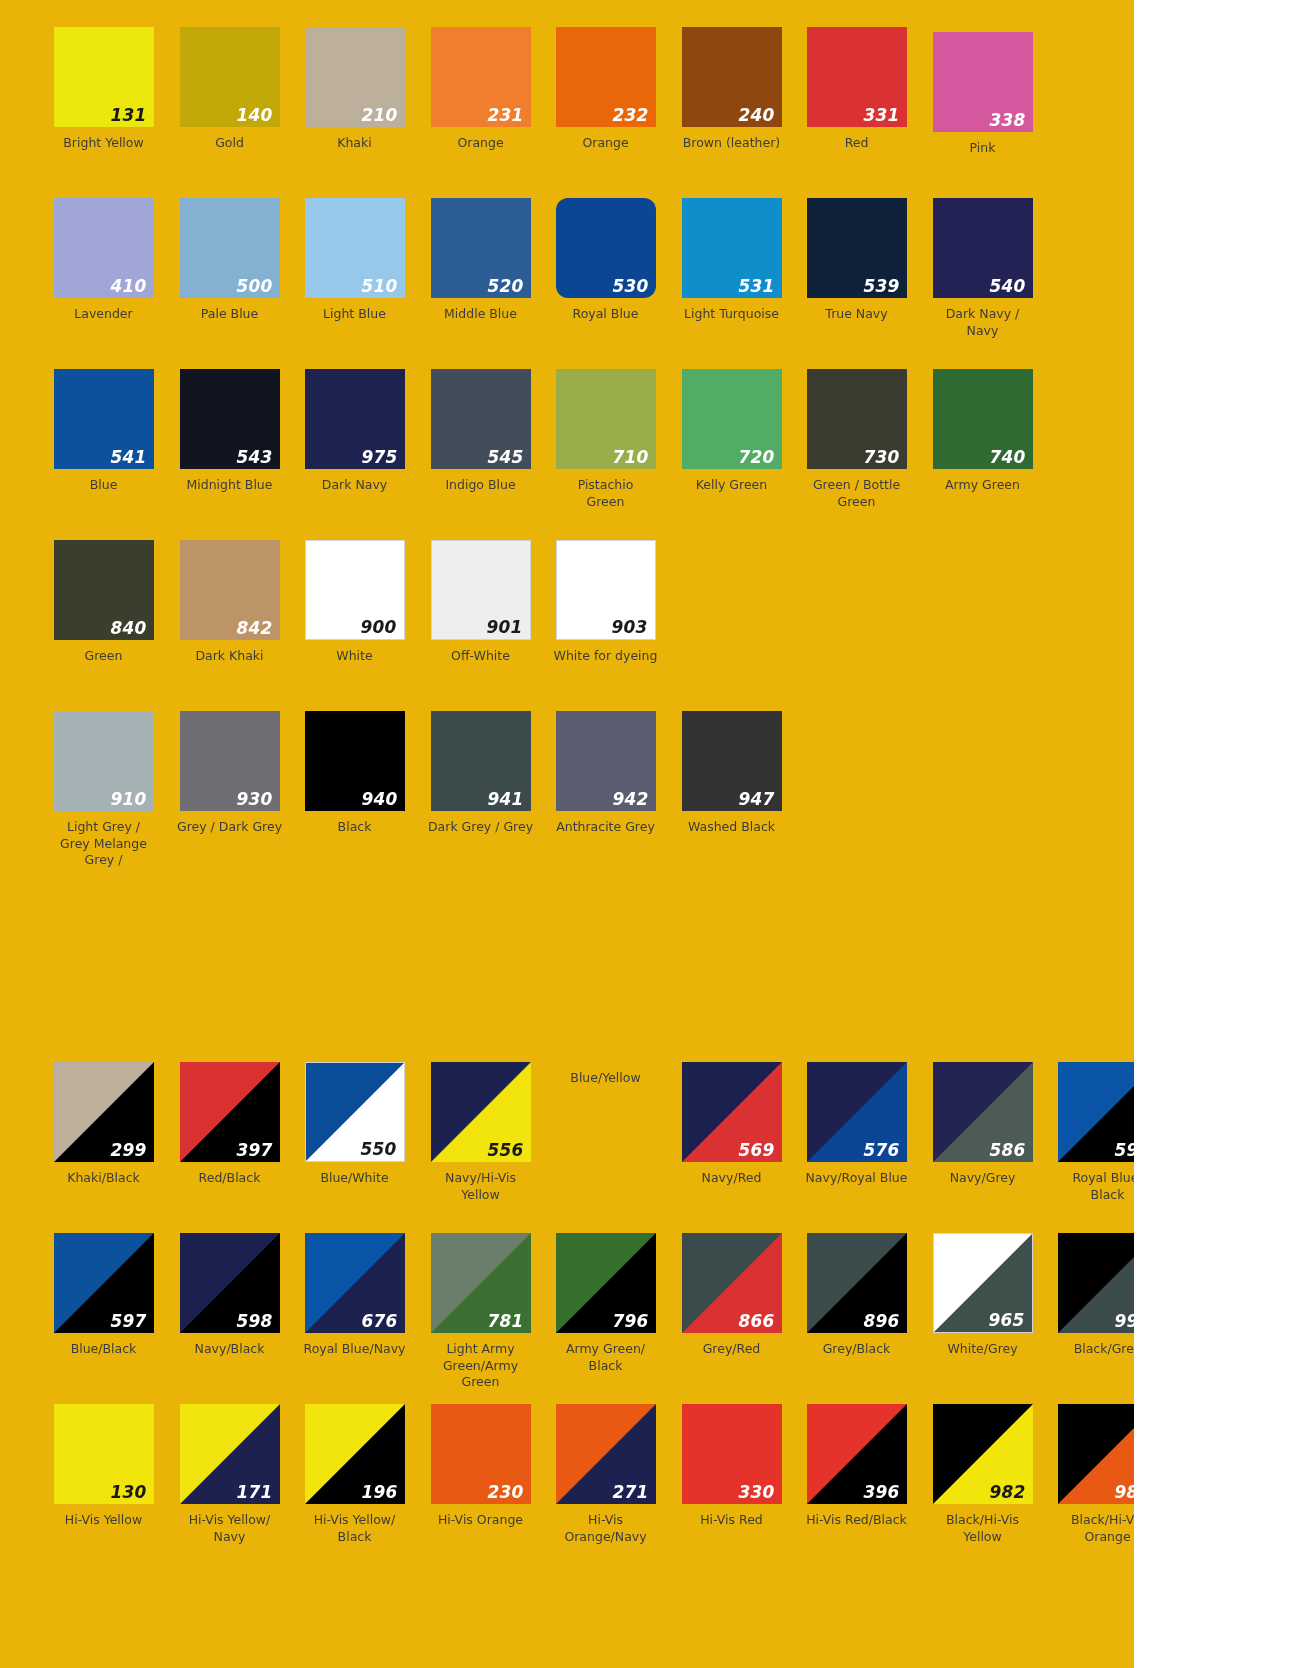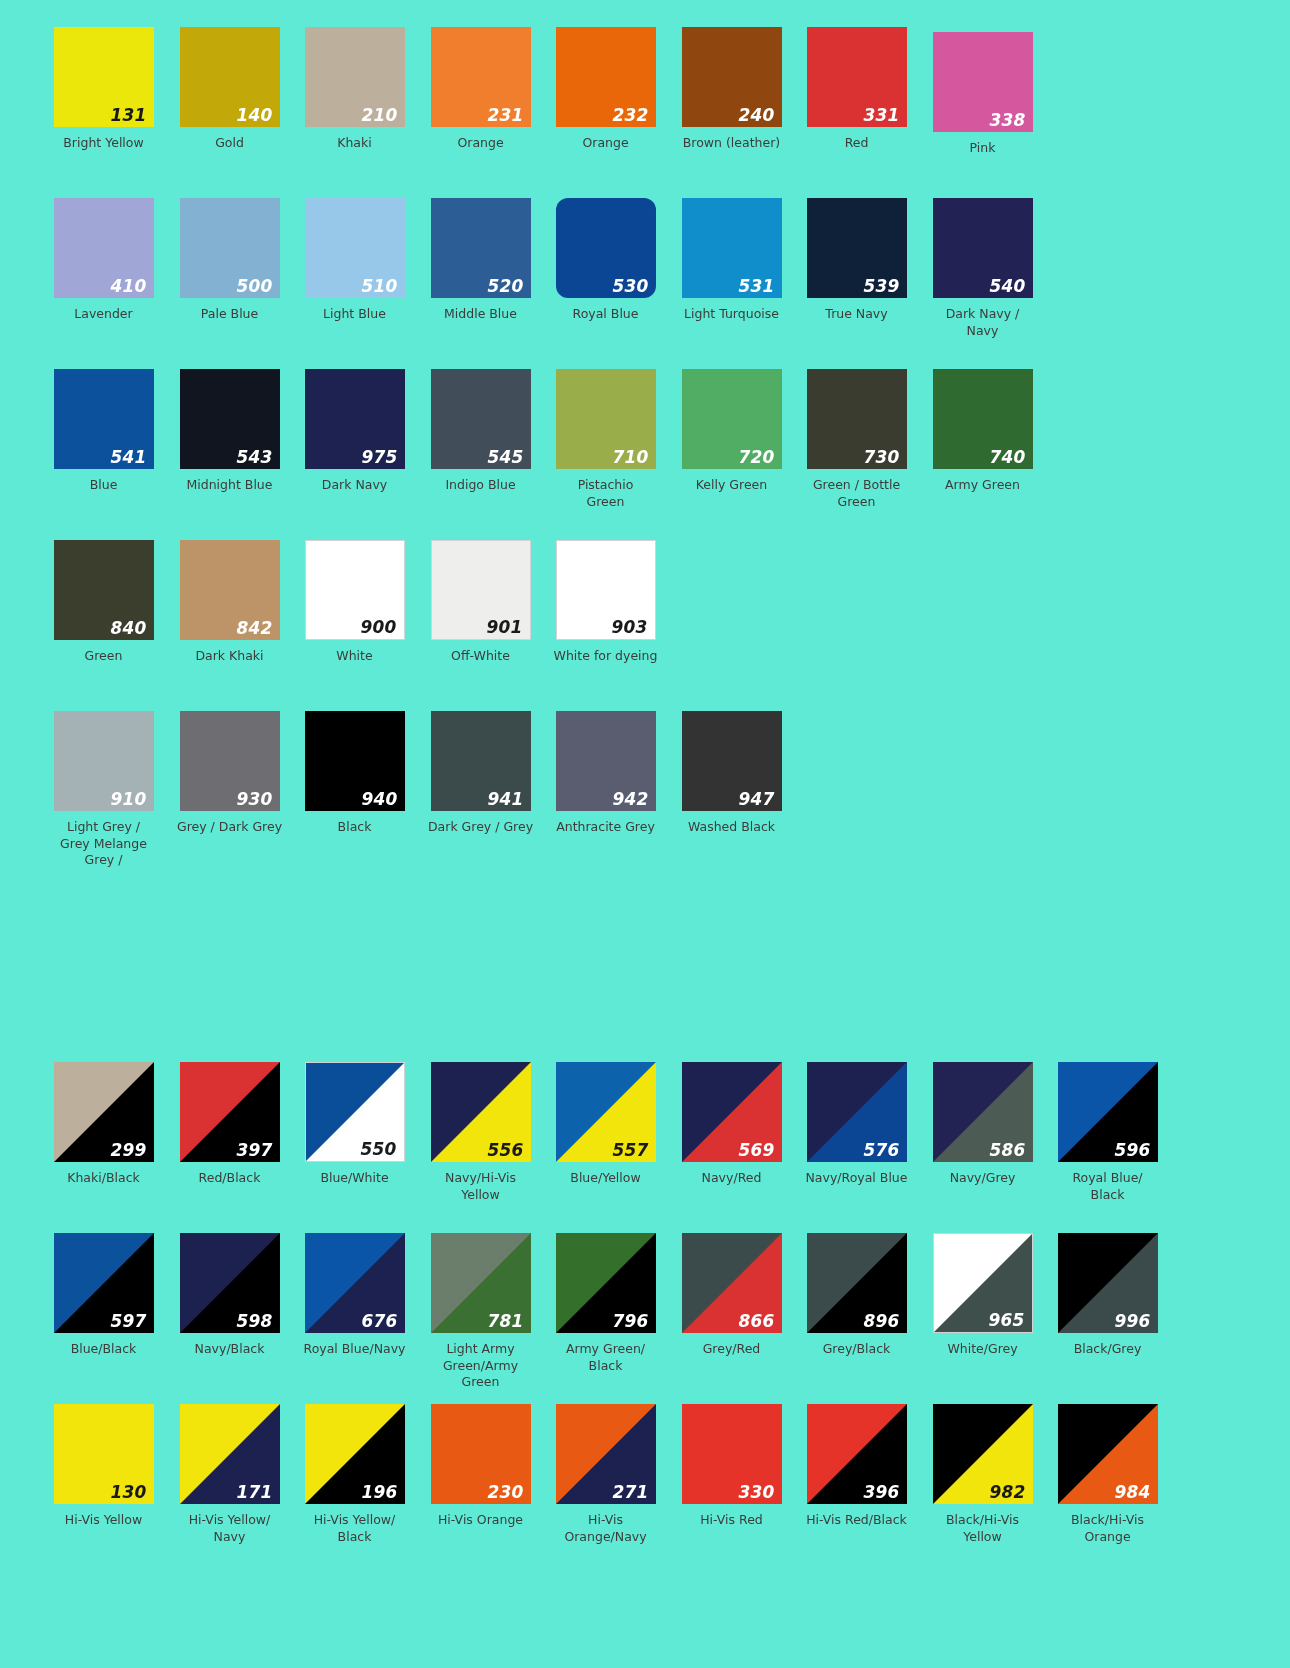--- a/index.html
+++ b/index.html
@@ -3,23 +3,23 @@
 <meta charset="utf-8">
 <style>
   * { box-sizing: border-box; }
   html, body {
     margin: 0; padding: 0;
     background: #ffffff;
     font-family: "DejaVu Sans", "Liberation Sans", sans-serif;
   }
   #page {
     position: relative;
-    width: 1290px;
+    width: 1134px;
     min-height: 1668px;
-    background: #5eead4;
+    background: #eab308;
     overflow: hidden;
     text-decoration: underline;
   }
 
   .grid-section { position: relative; }
 
   
   .cell {
     position: absolute;
     width: 125px;
@@ -294,23 +294,20 @@
         <div class="label">Blue/White</div>
       </div>
       <div class="cell" style="left: 418px; top: 1062px;">
         <div class="swatch" style="background: linear-gradient(to right bottom, rgb(29, 33, 80) 0%, rgb(29, 33, 80) 49.6%, rgb(242, 229, 11) 50.4%, rgb(242, 229, 11) 100%);">
           <span class="code" style="color: rgb(26, 26, 26);">556</span>
         </div>
         <div class="label">Navy/Hi-Vis
 Yellow</div>
       </div>
       <div class="cell" style="left: 543px; top: 1062px;">
-        <div class="swatch" style="background: linear-gradient(to right bottom, rgb(13, 99, 171) 0%, rgb(13, 99, 171) 49.6%, rgb(242, 229, 11) 50.4%, rgb(242, 229, 11) 100%);">
-          <span class="code" style="color: rgb(26, 26, 26);">557</span>
-        </div>
         <div class="label">Blue/Yellow</div>
       </div>
       <div class="cell" style="left: 669px; top: 1062px;">
         <div class="swatch" style="background: linear-gradient(to right bottom, rgb(29, 33, 80) 0%, rgb(29, 33, 80) 49.6%, rgb(218, 50, 50) 50.4%, rgb(218, 50, 50) 100%);">
           <span class="code" style="color: rgb(255, 255, 255);">569</span>
         </div>
         <div class="label">Navy/Red</div>
       </div>
       <div class="cell" style="left: 794px; top: 1062px;">
         <div class="swatch" style="background: linear-gradient(to right bottom, rgb(29, 33, 80) 0%, rgb(29, 33, 80) 49.6%, rgb(10, 70, 148) 50.4%, rgb(10, 70, 148) 100%);">

